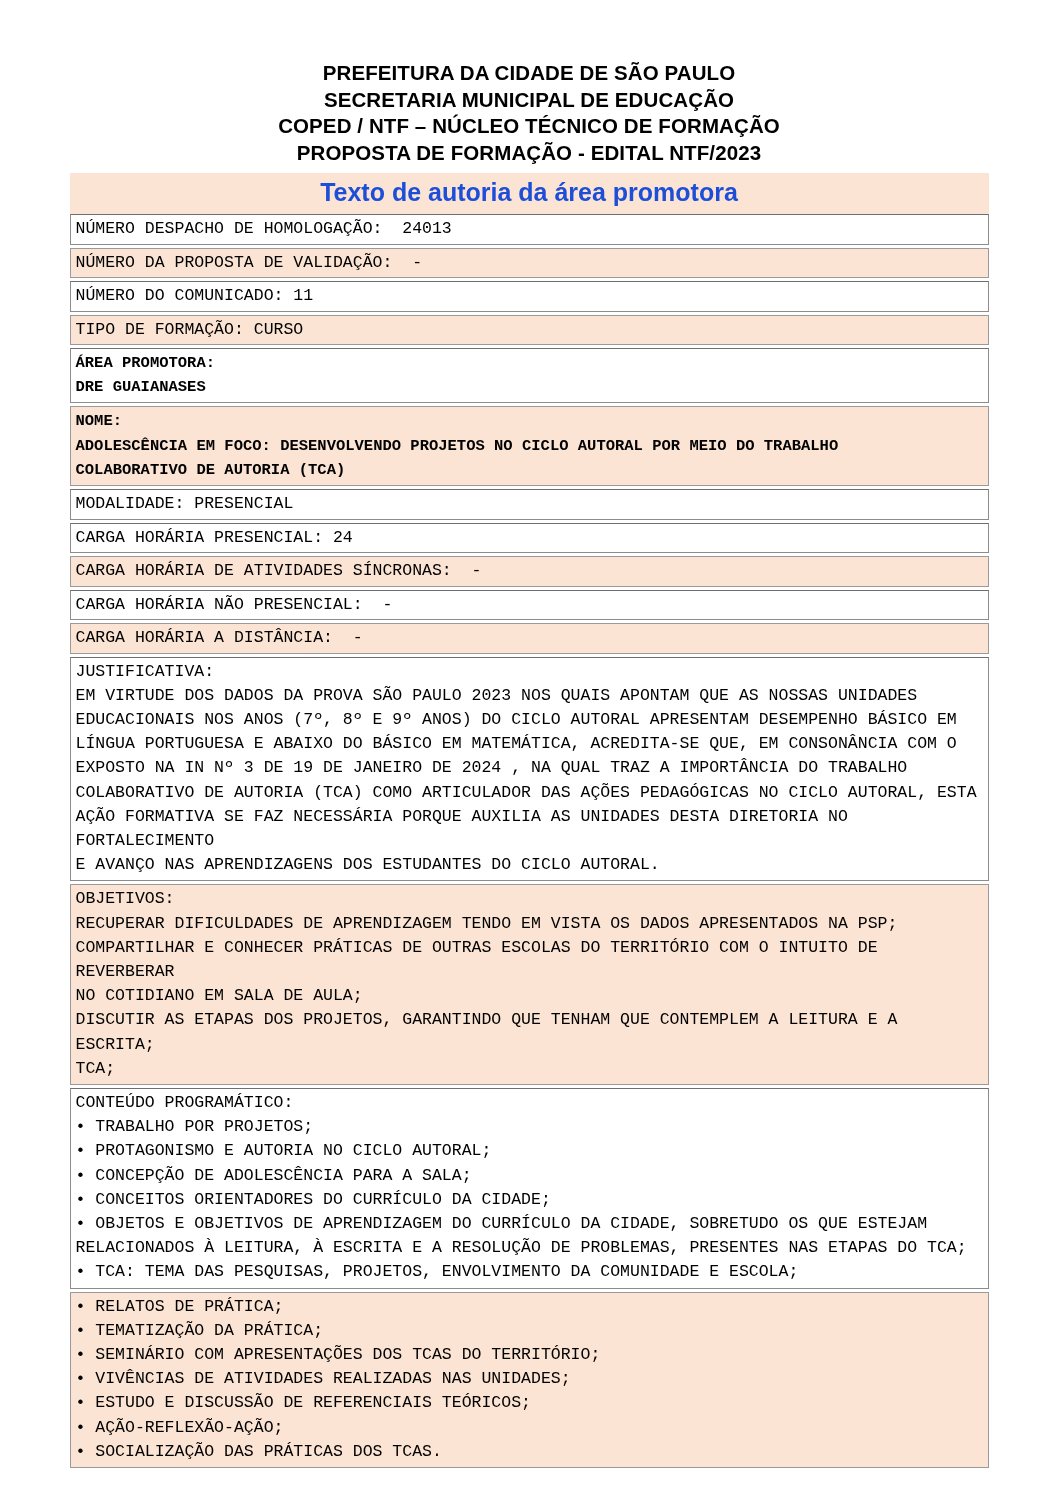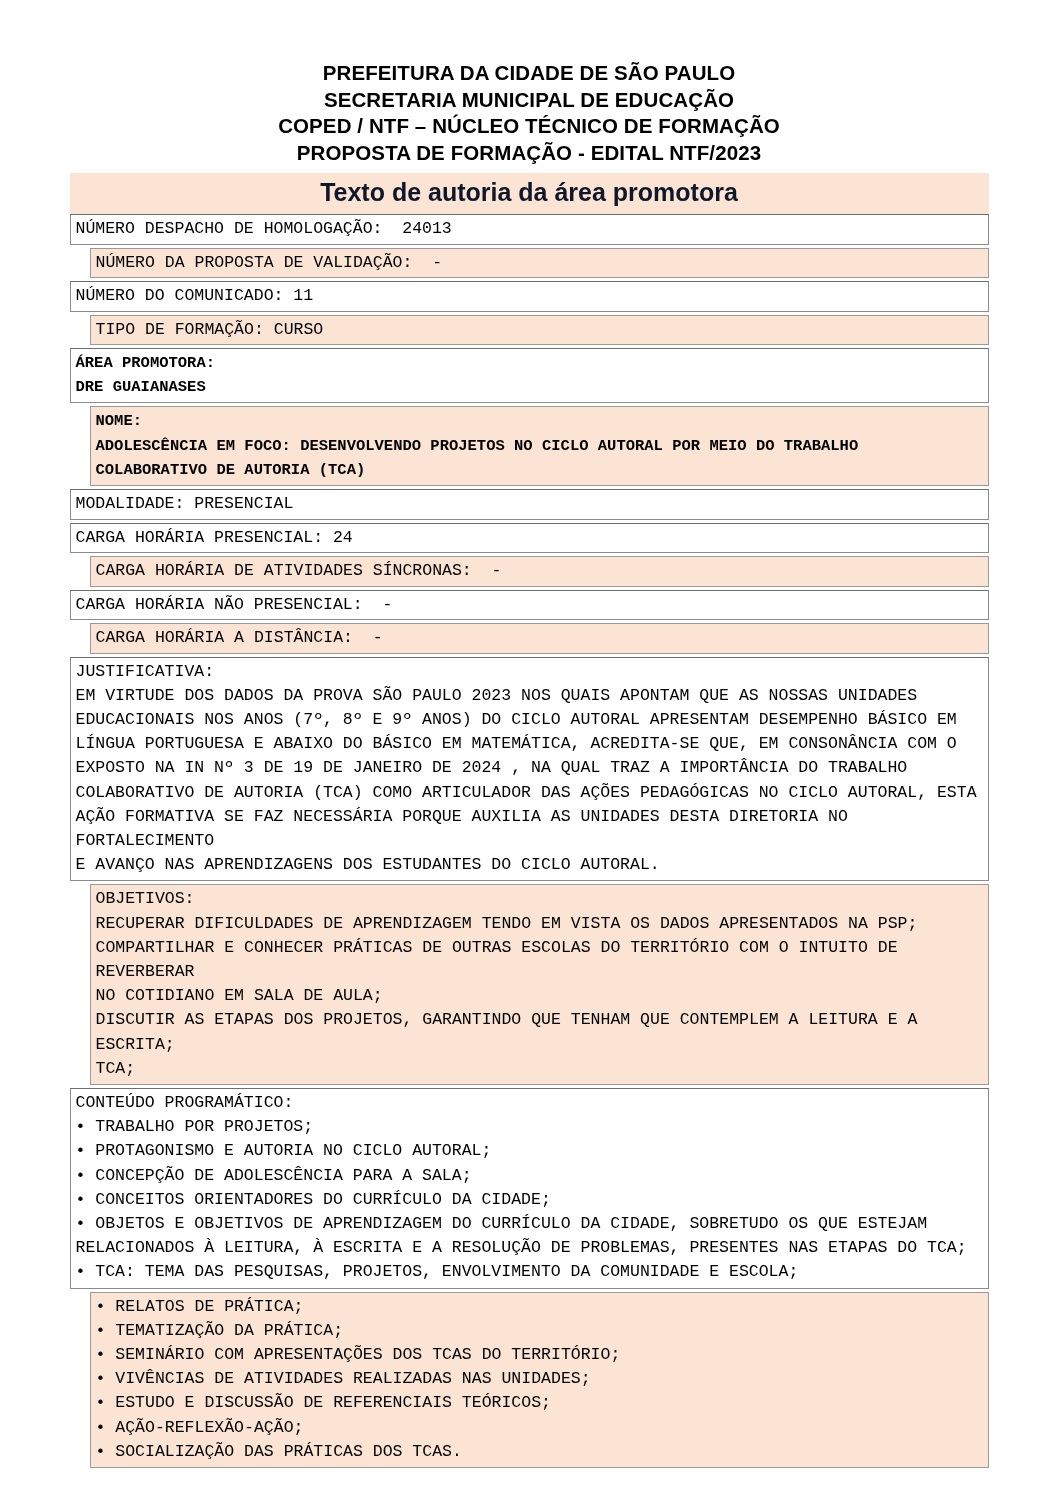--- a/index.html
+++ b/index.html
@@ -47,39 +47,38 @@
   }
 
   .banner {
     background: #FBE4D4;
     text-align: center;
     padding: 4px 0 7px 0;
     border-left: 1px solid #FBE4D4;
     border-right: 1px solid #FBE4D4;
   }
   .banner-text {
-    color: #0f172a;
+    color: #1d4ed8;
     font-weight: bold;
     font-size: 25px;
     line-height: 30px;
   }
 
   .row {
     box-sizing: border-box;
     border: 1px solid #8c8c8c;
     border-top-color: #6e6e6e;
     padding: 2px 5px 3px 5px;
     margin-bottom: 3px;
     background: #ffffff;
     font-family: Liberation Mono, monospace;
   }
   .row.peach {
     background: #FBE4D4;
     border-color: #9a9a9a;
-    margin-left: 20px;
   }
   .row:last-child {
     margin-bottom: 0;
   }
 
   .row .line {
     font-size: 16.5px;
     line-height: 23.5px;
     white-space: pre-wrap;
   }

